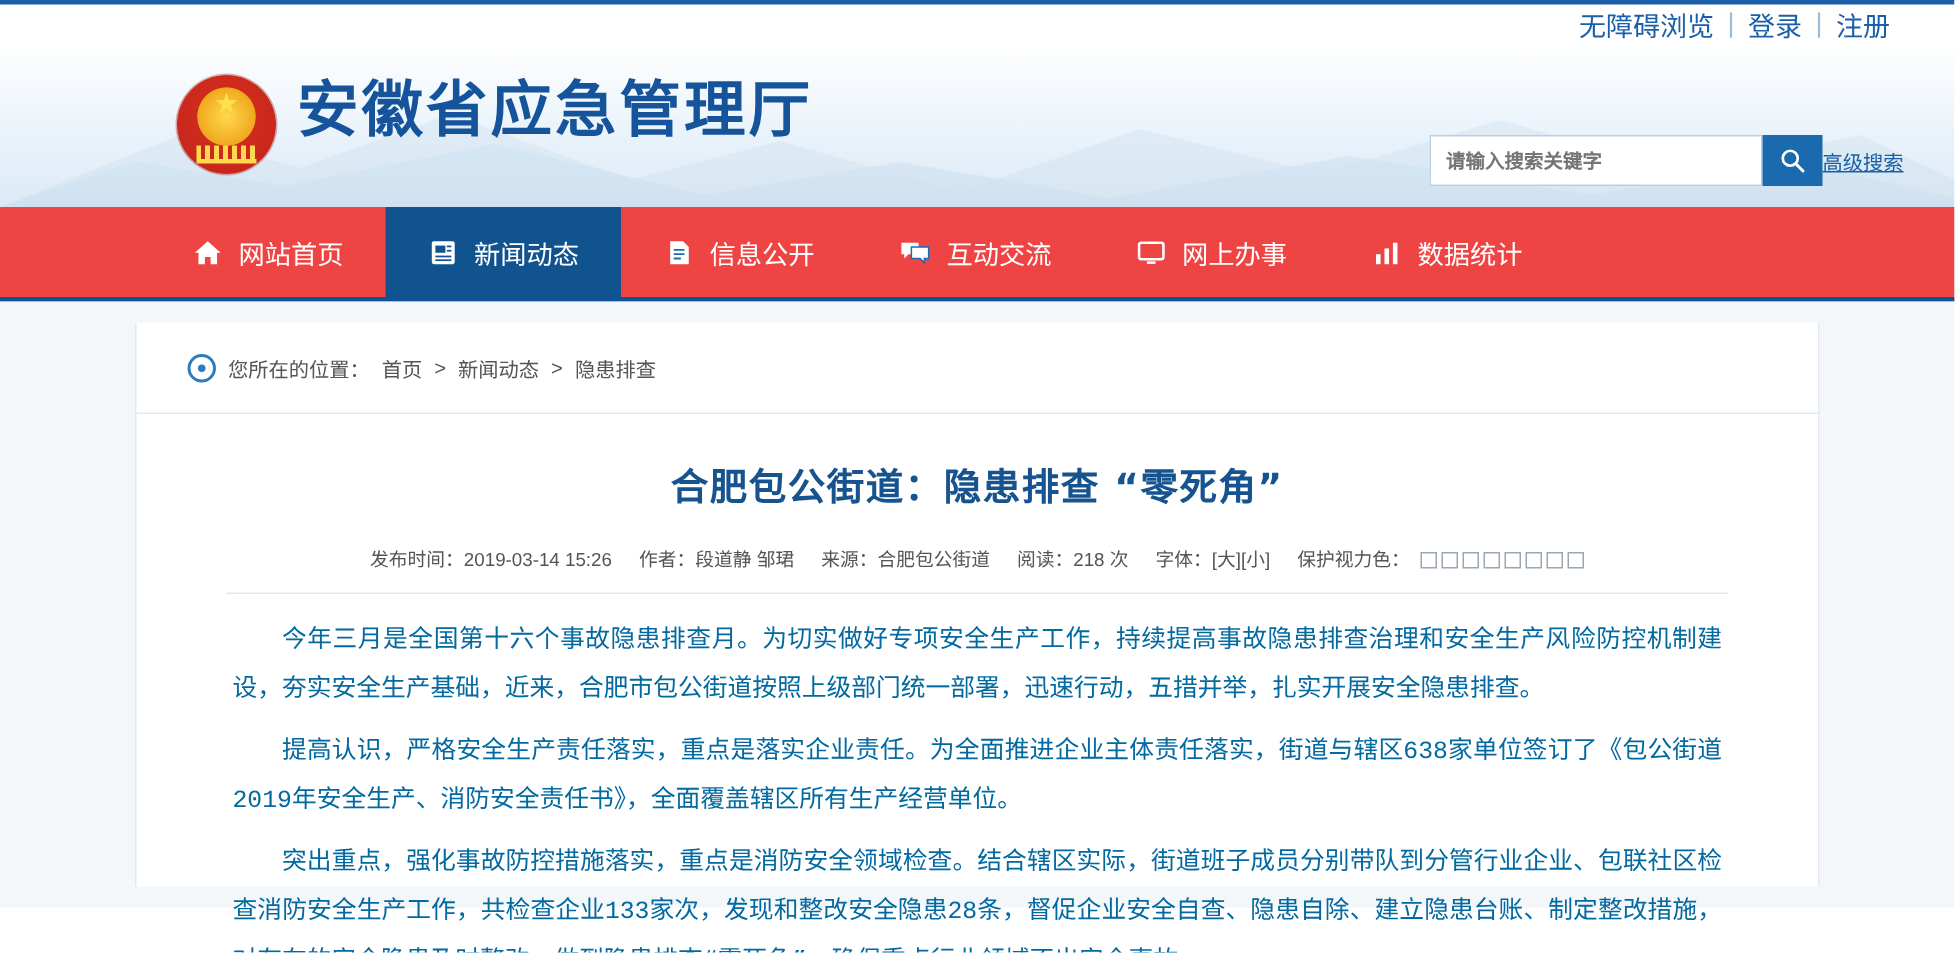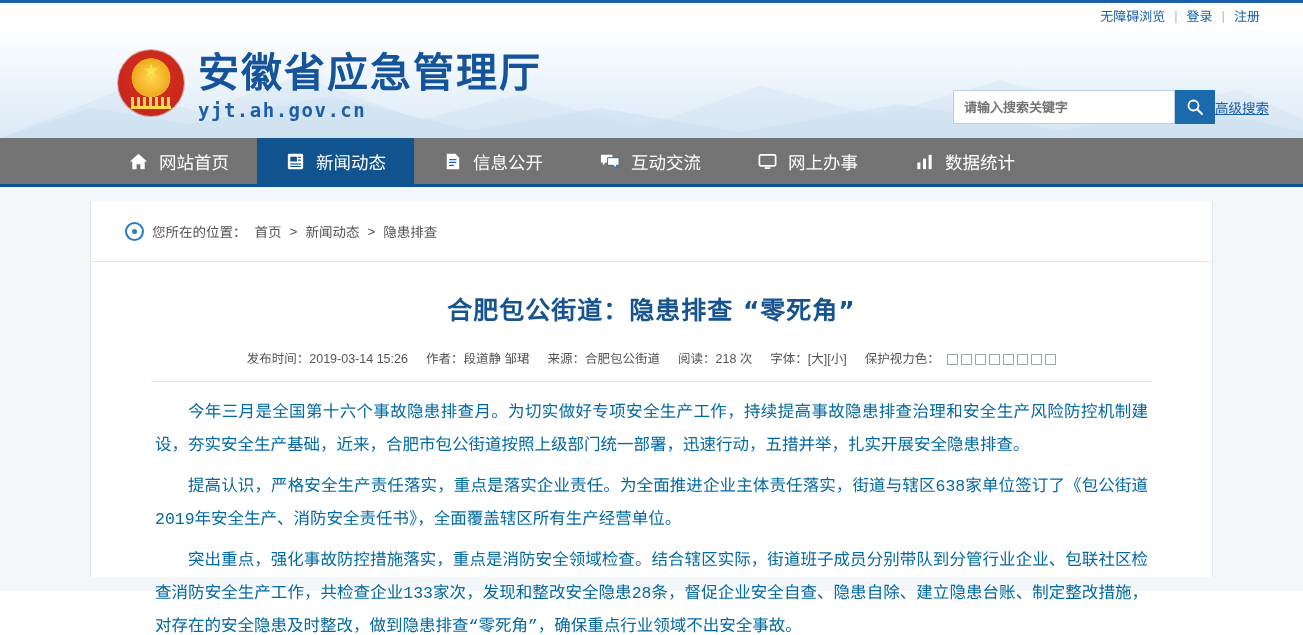--- a/index.html
+++ b/index.html
@@ -14,21 +14,21 @@
   }
 
   
   .topbar {
     height: 28px;
     background: #ffffff;
     display: flex;
     justify-content: flex-end;
     align-items: center;
     padding-right: 34px;
-    font-size: 13px;
+    font-size: 18px;
     color: #1b5fa8;
     border-top: 3px solid #1a5fa8;
   }
   .topbar a { color:#1b5fa8; text-decoration:none; padding:0 9px; }
   .topbar .sep { color:#9bbdd8; }
 
   
   .header {
     position: relative;
     height: 110px;
@@ -102,22 +102,22 @@
     display:flex; align-items:center; justify-content:center;
   }
   .search-btn svg { display:block; }
   .adv-search {
     font-size: 13.5px; color:#1b5fa8;
     text-decoration: underline; white-space:nowrap; cursor:pointer;
   }
 
   
   .nav {
-    height: 49px;
-    background: #737373;
+    height: 63px;
+    background: #ef4444;
     display: flex;
     align-items: stretch;
     padding-left: 100px;
     border-bottom: 3px solid #0d5496;
   }
   .nav-item {
     display:flex; align-items:center; gap:10px;
     padding: 0 28px;
     color:#ffffff; font-size: 17.5px;
     cursor:pointer; white-space:nowrap;
@@ -207,21 +207,20 @@
     <path d="M0,88 L90,58 L190,74 L330,46 L470,80 L600,58 L740,82 L900,54 L1060,80 L1200,58 L1303,82 L1303,88 Z" fill="#bcd5e9" opacity=".6"></path>
   </svg>
 
   <div class="logo-wrap">
     <div class="emblem">
       <span class="star">★</span>
       <span class="gear"></span>
     </div>
     <div class="title-block">
       <div class="site-title">安徽省应急管理厅</div>
-      <div class="site-domain">yjt.ah.gov.cn</div>
     </div>
   </div>
 
   <div class="search-area">
     <div class="search-box">
       <input type="text" placeholder="请输入搜索关键字" style="">
     </div>
     <button class="search-btn">
       <svg width="18" height="18" viewBox="0 0 18 18">
         <circle cx="7.5" cy="7.5" r="5" fill="none" stroke="#ffffff" stroke-width="1.8"></circle>

